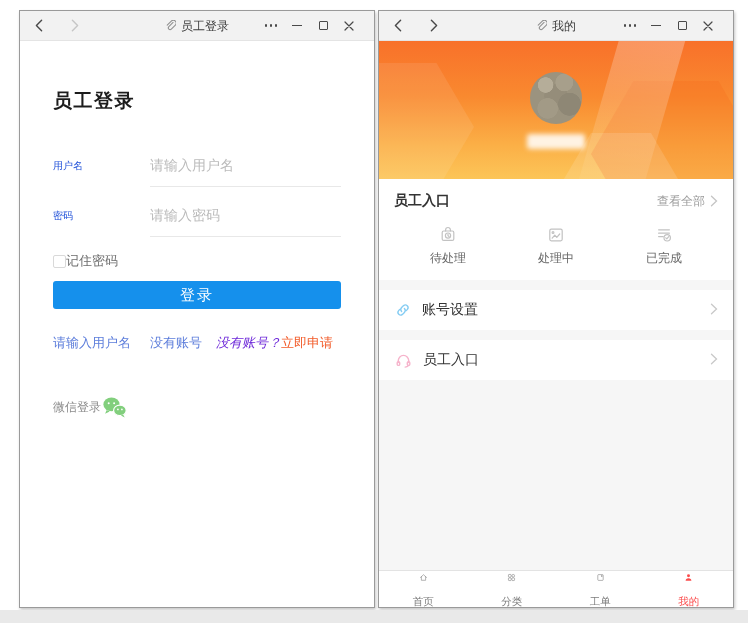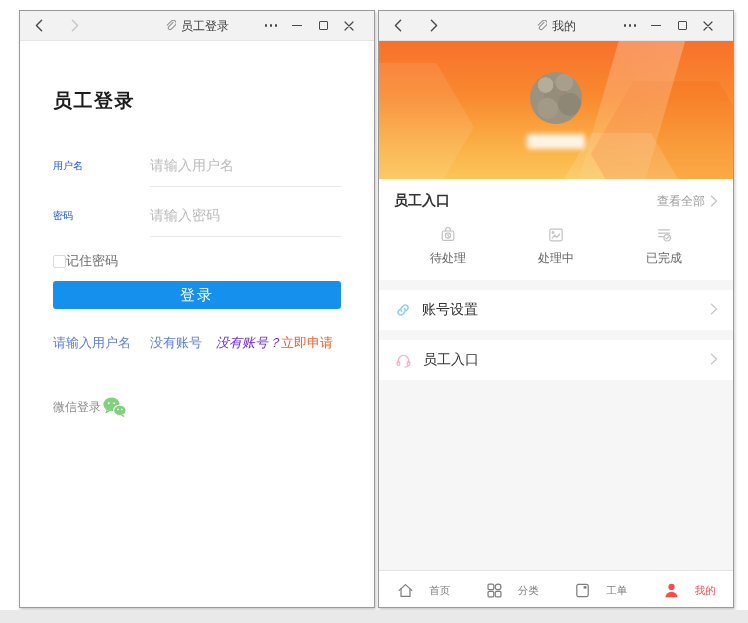--- a/index.html
+++ b/index.html
@@ -115,21 +115,21 @@
     margin-top:10px; height:40px; background:#fff;
     display:flex; align-items:center; padding:0 15px; cursor:pointer;
   }
   .menu-label { margin-left:10px; font-size:14px; color:#333; }
   .menu-chevron { margin-left:auto; }
 
   .tabbar {
     position:absolute; left:0; right:0; bottom:0; height:37px;
     background:#fff; border-top:1px solid #e3e3e3; display:flex;
   }
-  .tab { flex:1; display:flex; align-items:center; justify-content:center; gap:14px; cursor:pointer; padding-top:2px; }
+  .tab { flex:1; display:flex; flex-direction:column; align-items:center; justify-content:center; gap:14px; cursor:pointer; padding-top:2px; }
   .tab-label { font-size:10.5px; color:#7d7d7d; line-height:11px; }
   .tab.active .tab-label { color:#fb4b4b; }
 </style>
 </head>
 <body>
 
 <div class="app-window win-left">
   <div class="titlebar">
     <div class="nav-group">
       <div class="nav-btn">

